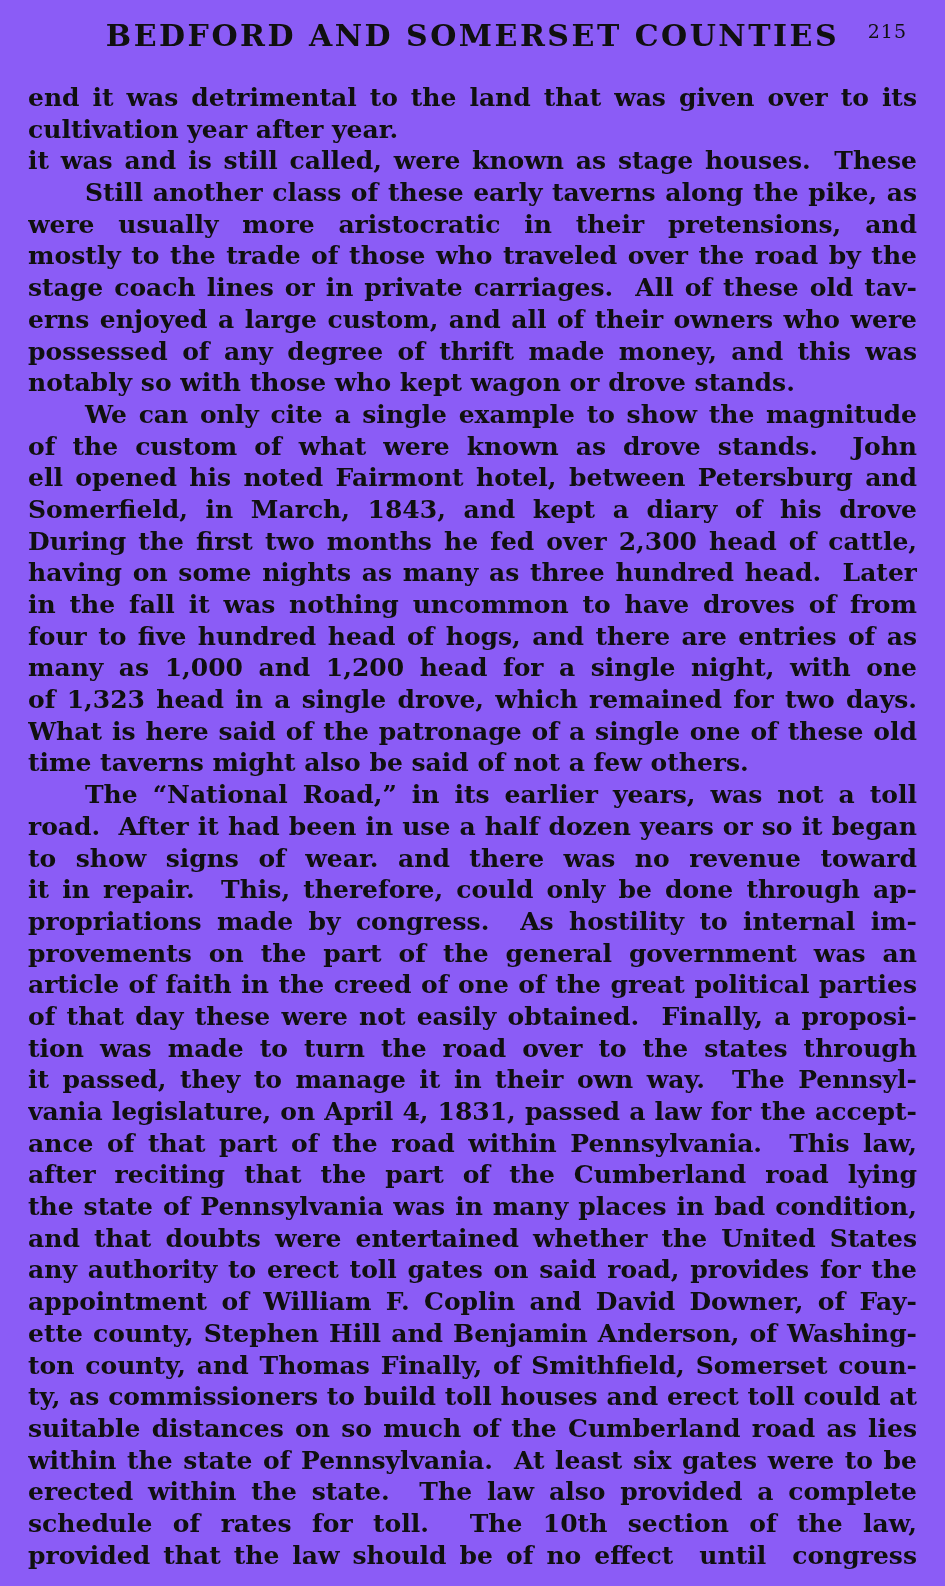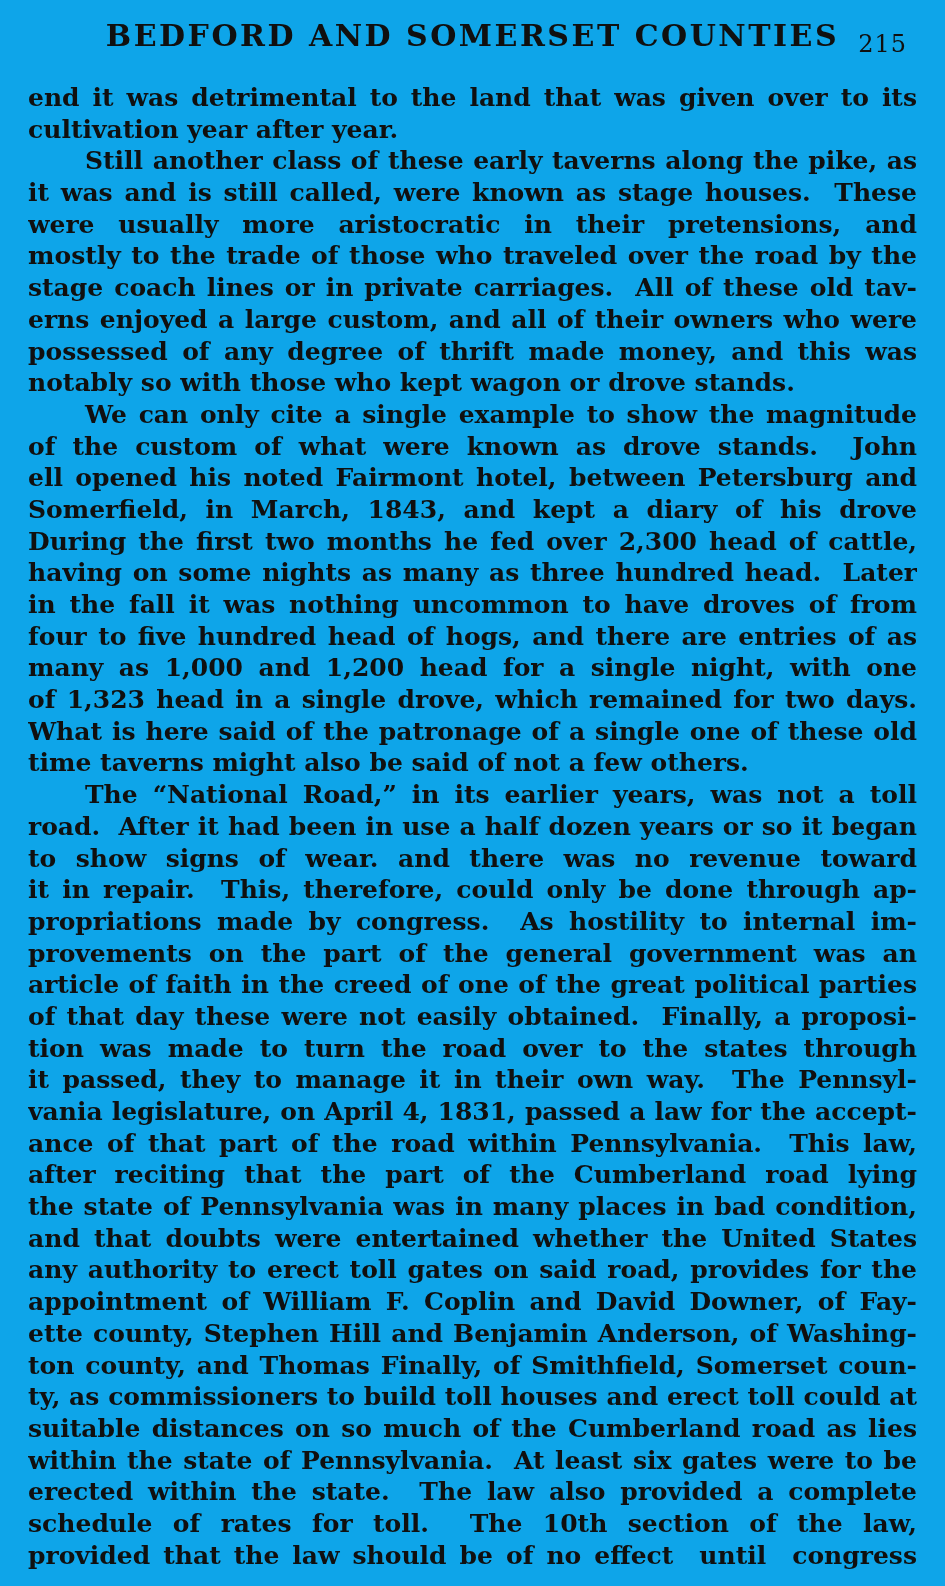--- a/index.html
+++ b/index.html
@@ -11,21 +11,21 @@
     width: 945px;
     height: 1586px;
     position: relative;
     overflow: hidden;
     font-family: "DejaVu Serif", "Liberation Serif", serif;
     color: #101010;
   }
   .page {
     position: absolute;
     inset: 0;
-    background: #0ea5e9;
+    background: #8b5cf6;
   }
   .header {
     position: absolute;
     top: 18px;
     left: 0;
     width: 945px;
     height: 40px;
   }
   .running-head {
     position: absolute;
@@ -33,22 +33,22 @@
     right: 0;
     text-align: center;
     font-size: 30px;
     font-weight: bold;
     letter-spacing: 2.5px;
     white-space: nowrap;
   }
   .page-number {
     position: absolute;
     right: 38px;
-    top: 12px;
-    font-size: 24px;
+    top: 2px;
+    font-size: 19px;
     letter-spacing: 1px;
   }
   .body-block {
     position: absolute;
     top: 82px;
     left: 28px;
     width: 889px;
     font-weight: bold;
   }
   .para {
@@ -78,22 +78,22 @@
   <div class="header">
     <div class="running-head">BEDFORD AND SOMERSET COUNTIES</div>
     <div class="page-number">215</div>
   </div>
   <div class="body-block" id="page-body">
       <div class="para">
         <div class="line first">end it was detrimental to the land that was given over to its</div>
         <div class="line last">cultivation year after year.</div>
       </div>
       <div class="para indent">
+        <div class="line">it was and is still called, were known as stage houses.  These</div>
         <div class="line first">Still another class of these early taverns along the pike, as</div>
-        <div class="line">it was and is still called, were known as stage houses.  These</div>
         <div class="line">were usually more aristocratic in their pretensions, and catered</div>
         <div class="line">mostly to the trade of those who traveled over the road by the</div>
         <div class="line">stage coach lines or in private carriages.  All of these old tav-</div>
         <div class="line">erns enjoyed a large custom, and all of their owners who were</div>
         <div class="line">possessed of any degree of thrift made money, and this was</div>
         <div class="line last">notably so with those who kept wagon or drove stands.</div>
       </div>
       <div class="para indent">
         <div class="line first">We can only cite a single example to show the magnitude</div>
         <div class="line">of the custom of what were known as drove stands.  John Mitch-</div>

